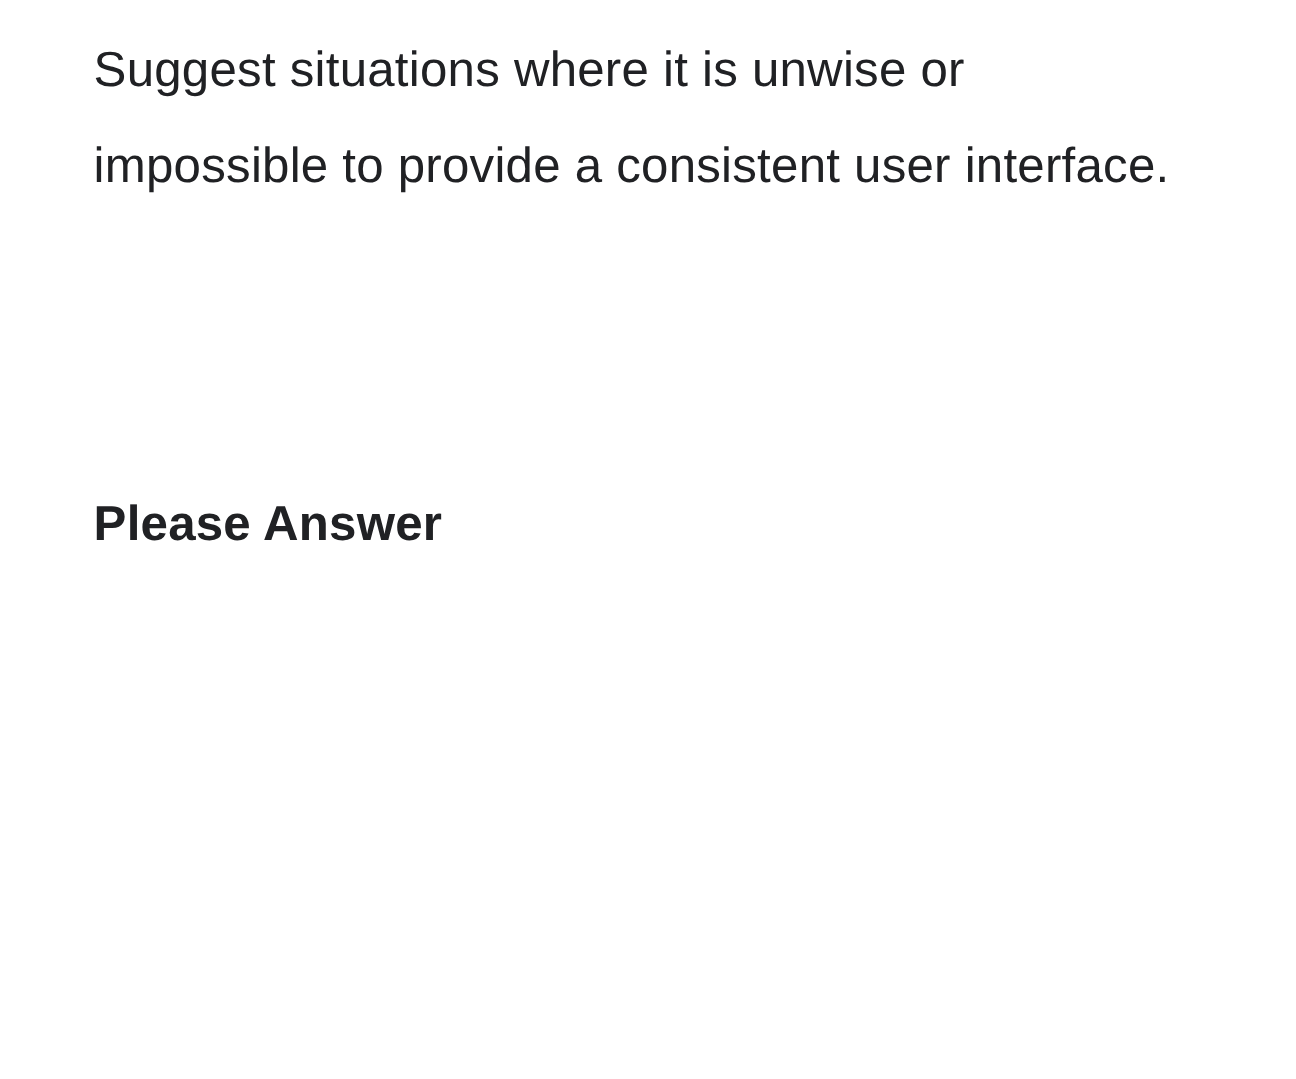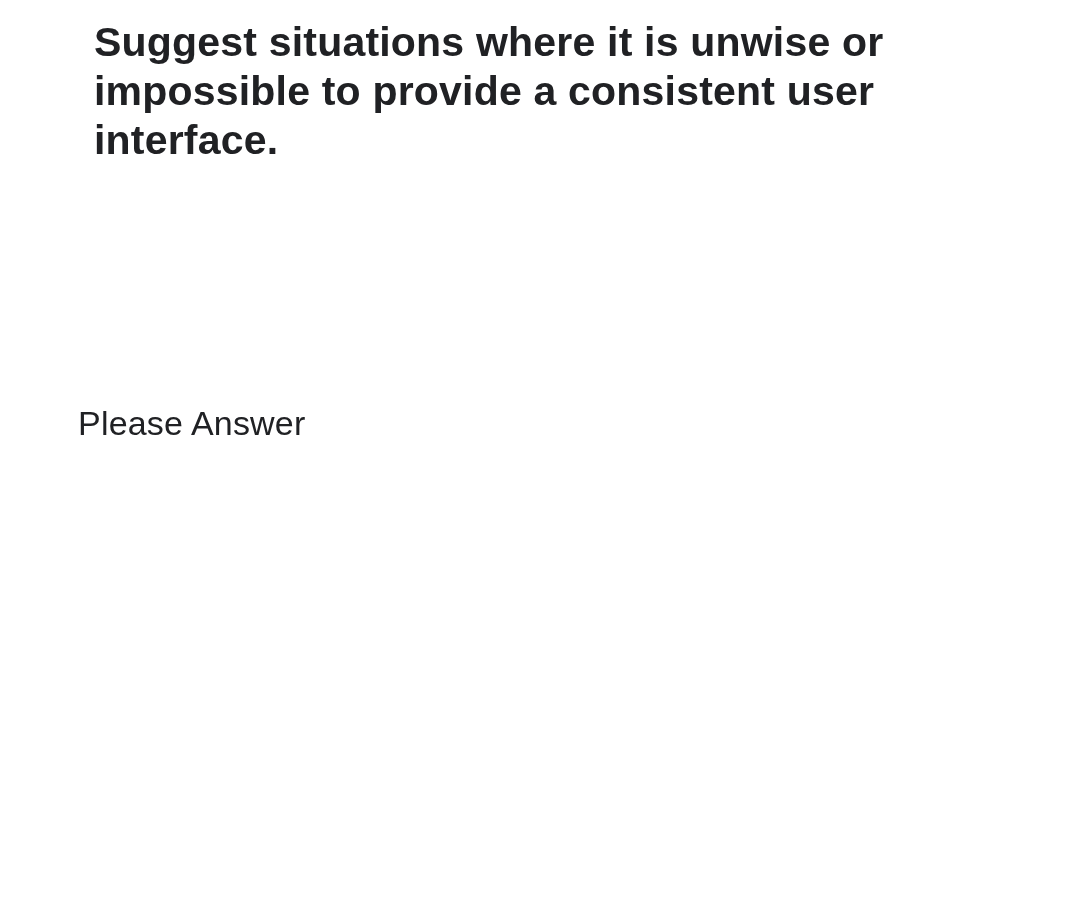--- a/index.html
+++ b/index.html
@@ -12,29 +12,28 @@
       height: 899px;
       background: #ffffff;
       font-family: Arial, Helvetica, sans-serif;
       color: #202124;
       padding-top: 18px;
       padding-left: 78px;
       padding-right: 78px;
     }
     .question-text {
       font-size: 41px;
-      line-height: 49px;
-      font-weight: 700;
+      line-height: 80px;
+      font-weight: 400;
       letter-spacing: 0.2px;
-      margin-left: 16px;
     }
     .prompt-text {
-      font-size: 34px;
+      font-size: 41px;
       line-height: 80px;
-      font-weight: 400;
+      font-weight: 700;
       letter-spacing: 0.2px;
       margin-top: 218px;
     }
   </style>
 </head>
 <body>
 
 <div class="question-text">Suggest situations where it is unwise or impossible to provide a consistent user interface.</div>
 
 <div class="prompt-text">Please Answer</div>

